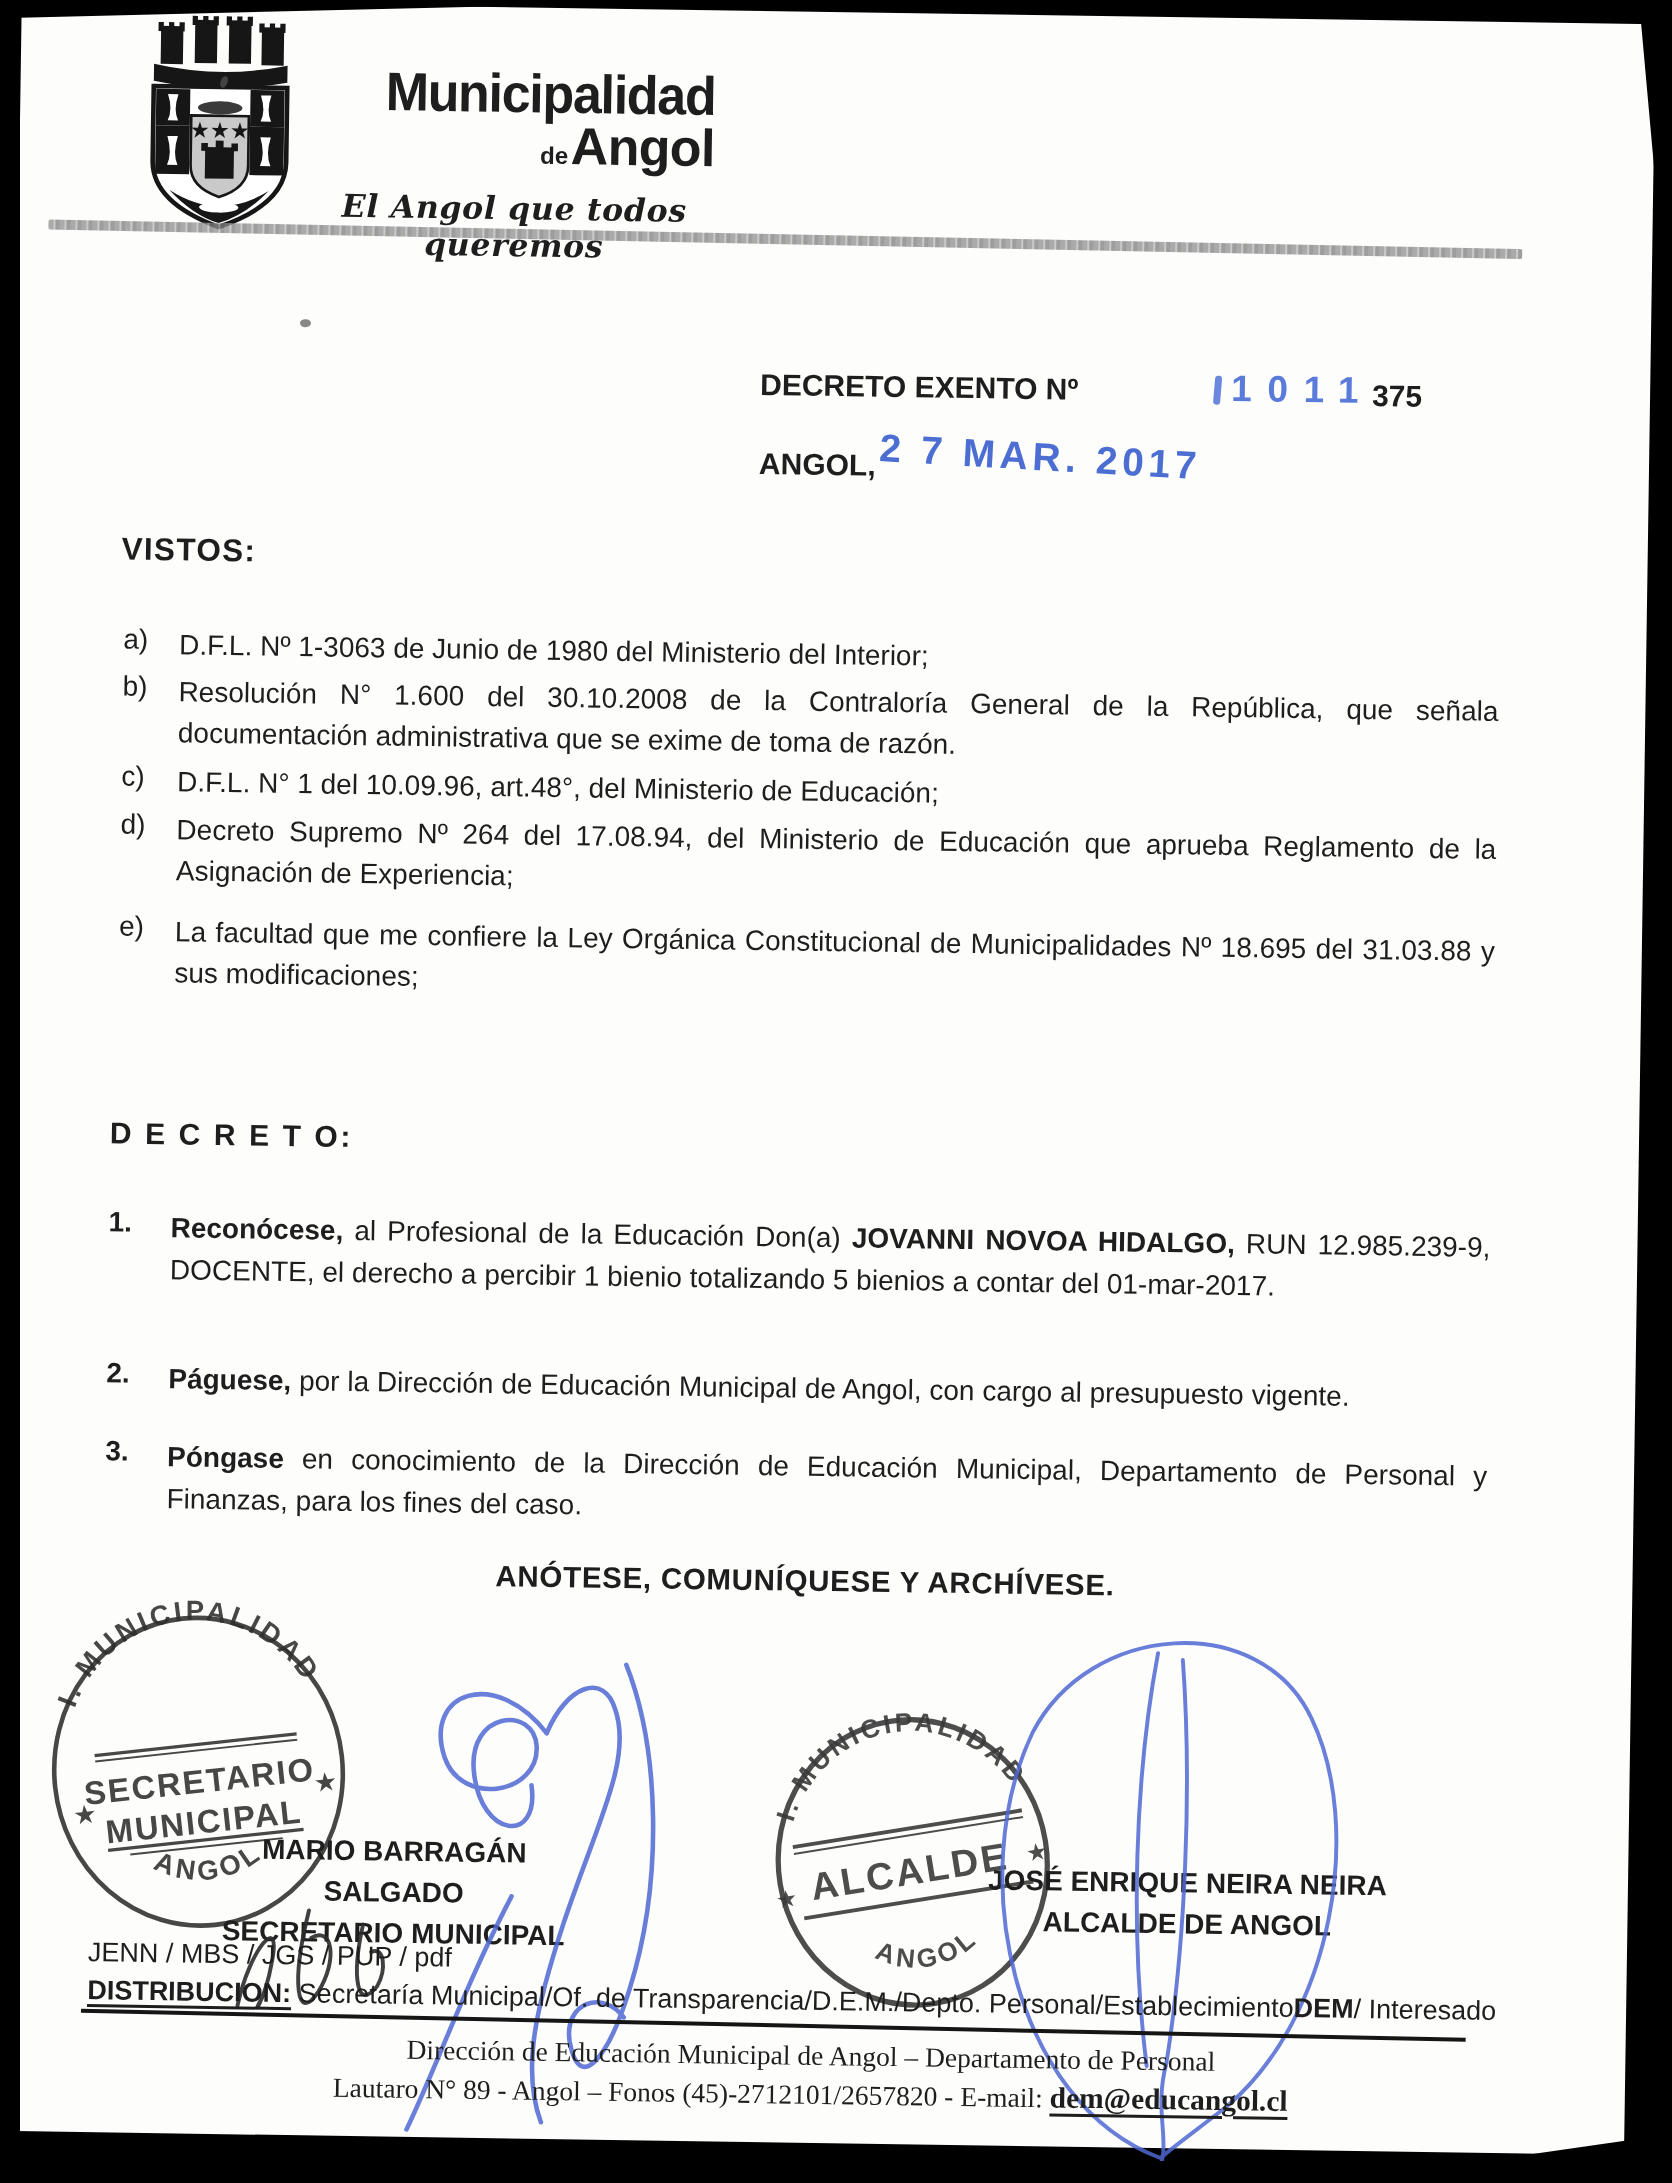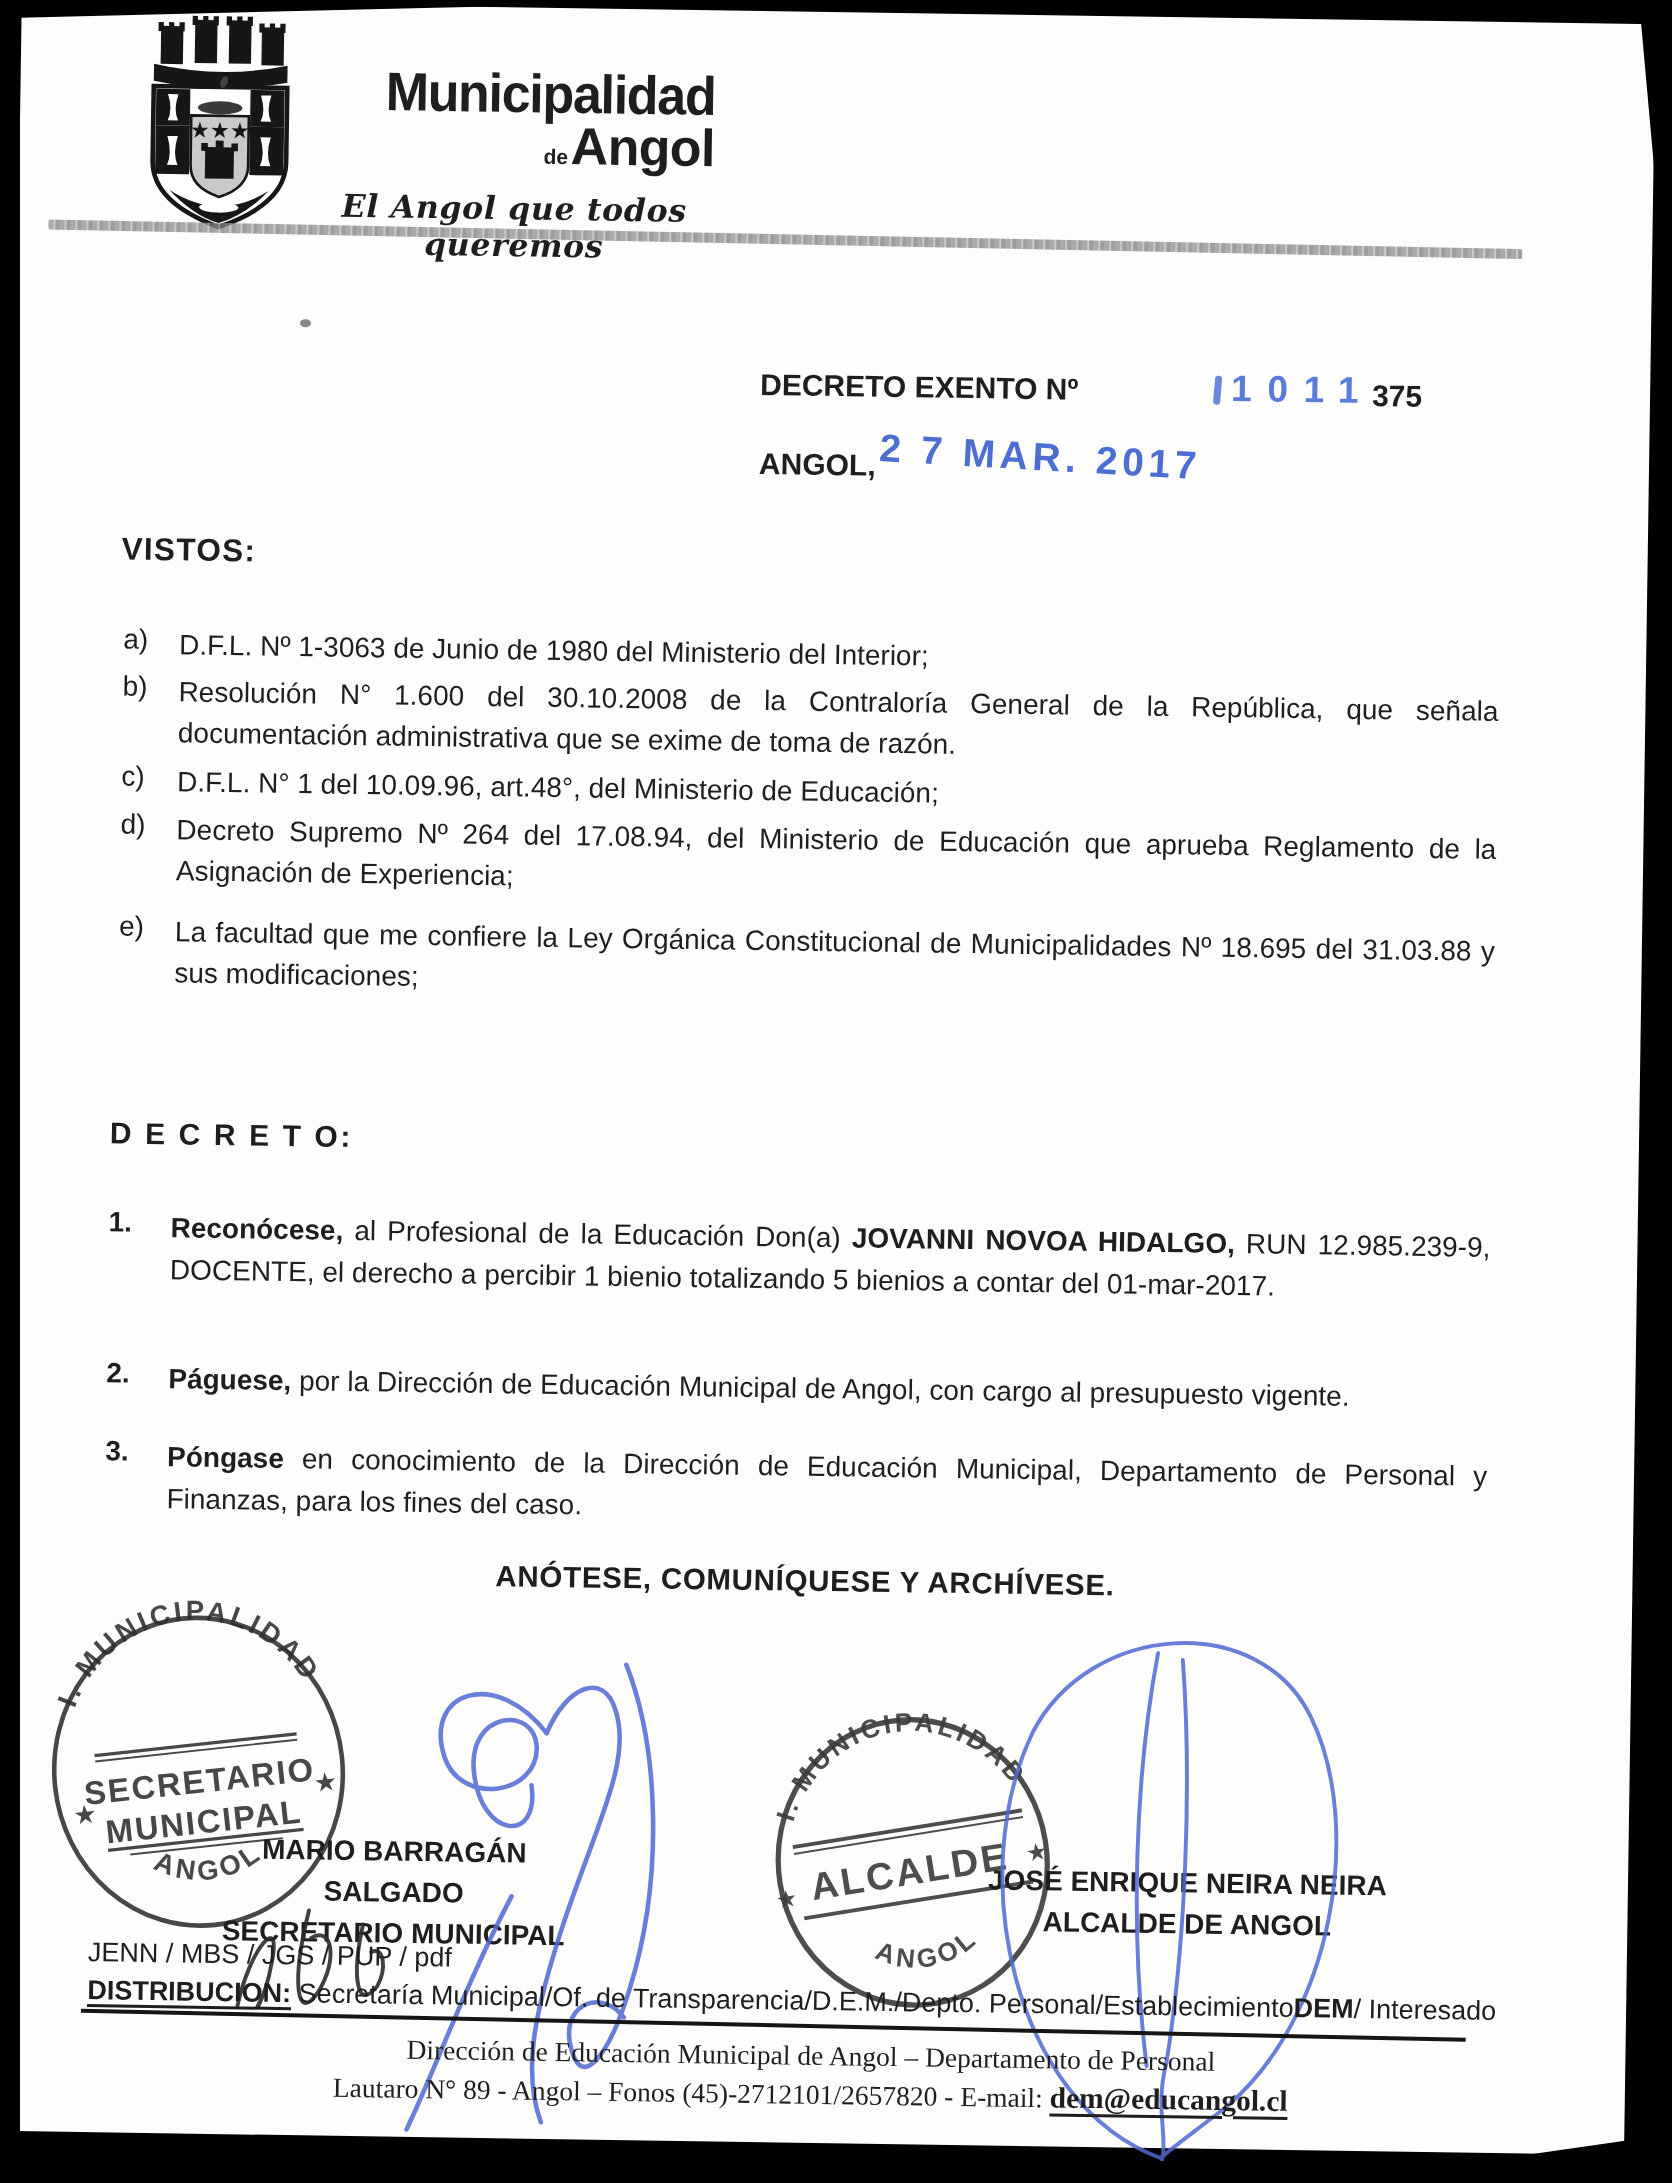--- a/index.html
+++ b/index.html
@@ -17,21 +17,21 @@
     background:#fdfdfc;
     transform:rotate(0.85deg);
     transform-origin:275px 118px;
   }
   .abs{position:absolute;}
   
   .logo-shield{left:128px;top:16.4px;}
   .org-name{left:275px;top:60px;width:420px;text-align:right;line-height:1;}
   .org-name .l1{font-size:52px;font-weight:800;letter-spacing:-1.3px;transform:scaleY(1.04);display:block;}
   .org-name .l2{font-size:52px;font-weight:800;letter-spacing:-0.7px;}
-  .org-name .de{font-size:21px;font-weight:700;margin-right:2.6px;}
+  .org-name .de{font-size:24px;font-weight:700;margin-right:2.6px;}
   .slogan{left:292px;top:182px;width:407px;text-align:center;
     font-family:"DejaVu Serif",serif;font-style:italic;font-weight:700;font-size:31.5px;letter-spacing:0.7px;}
   .divider{left:29.5px;top:223px;width:1474px;height:9.8px;
     background:repeating-linear-gradient(90deg,#8f8f8f 0 4.6px,#b9b9b9 4.6px 7.2px,#7e7e7e 7.2px 11px);
     opacity:.75;transform:rotate(0.3deg);border-radius:2px;filter:blur(0.4px);}
   
   .decree-title{left:744px;top:357px;font-size:30px;font-weight:700;}
   .stamp-number{left:1215px;top:350px;font-size:37px;font-weight:700;
     color:#5b7bdb;letter-spacing:15.7px;}
   .stamp-number::before{content:"";position:absolute;left:-17px;top:7.9px;width:6.6px;height:29px;

